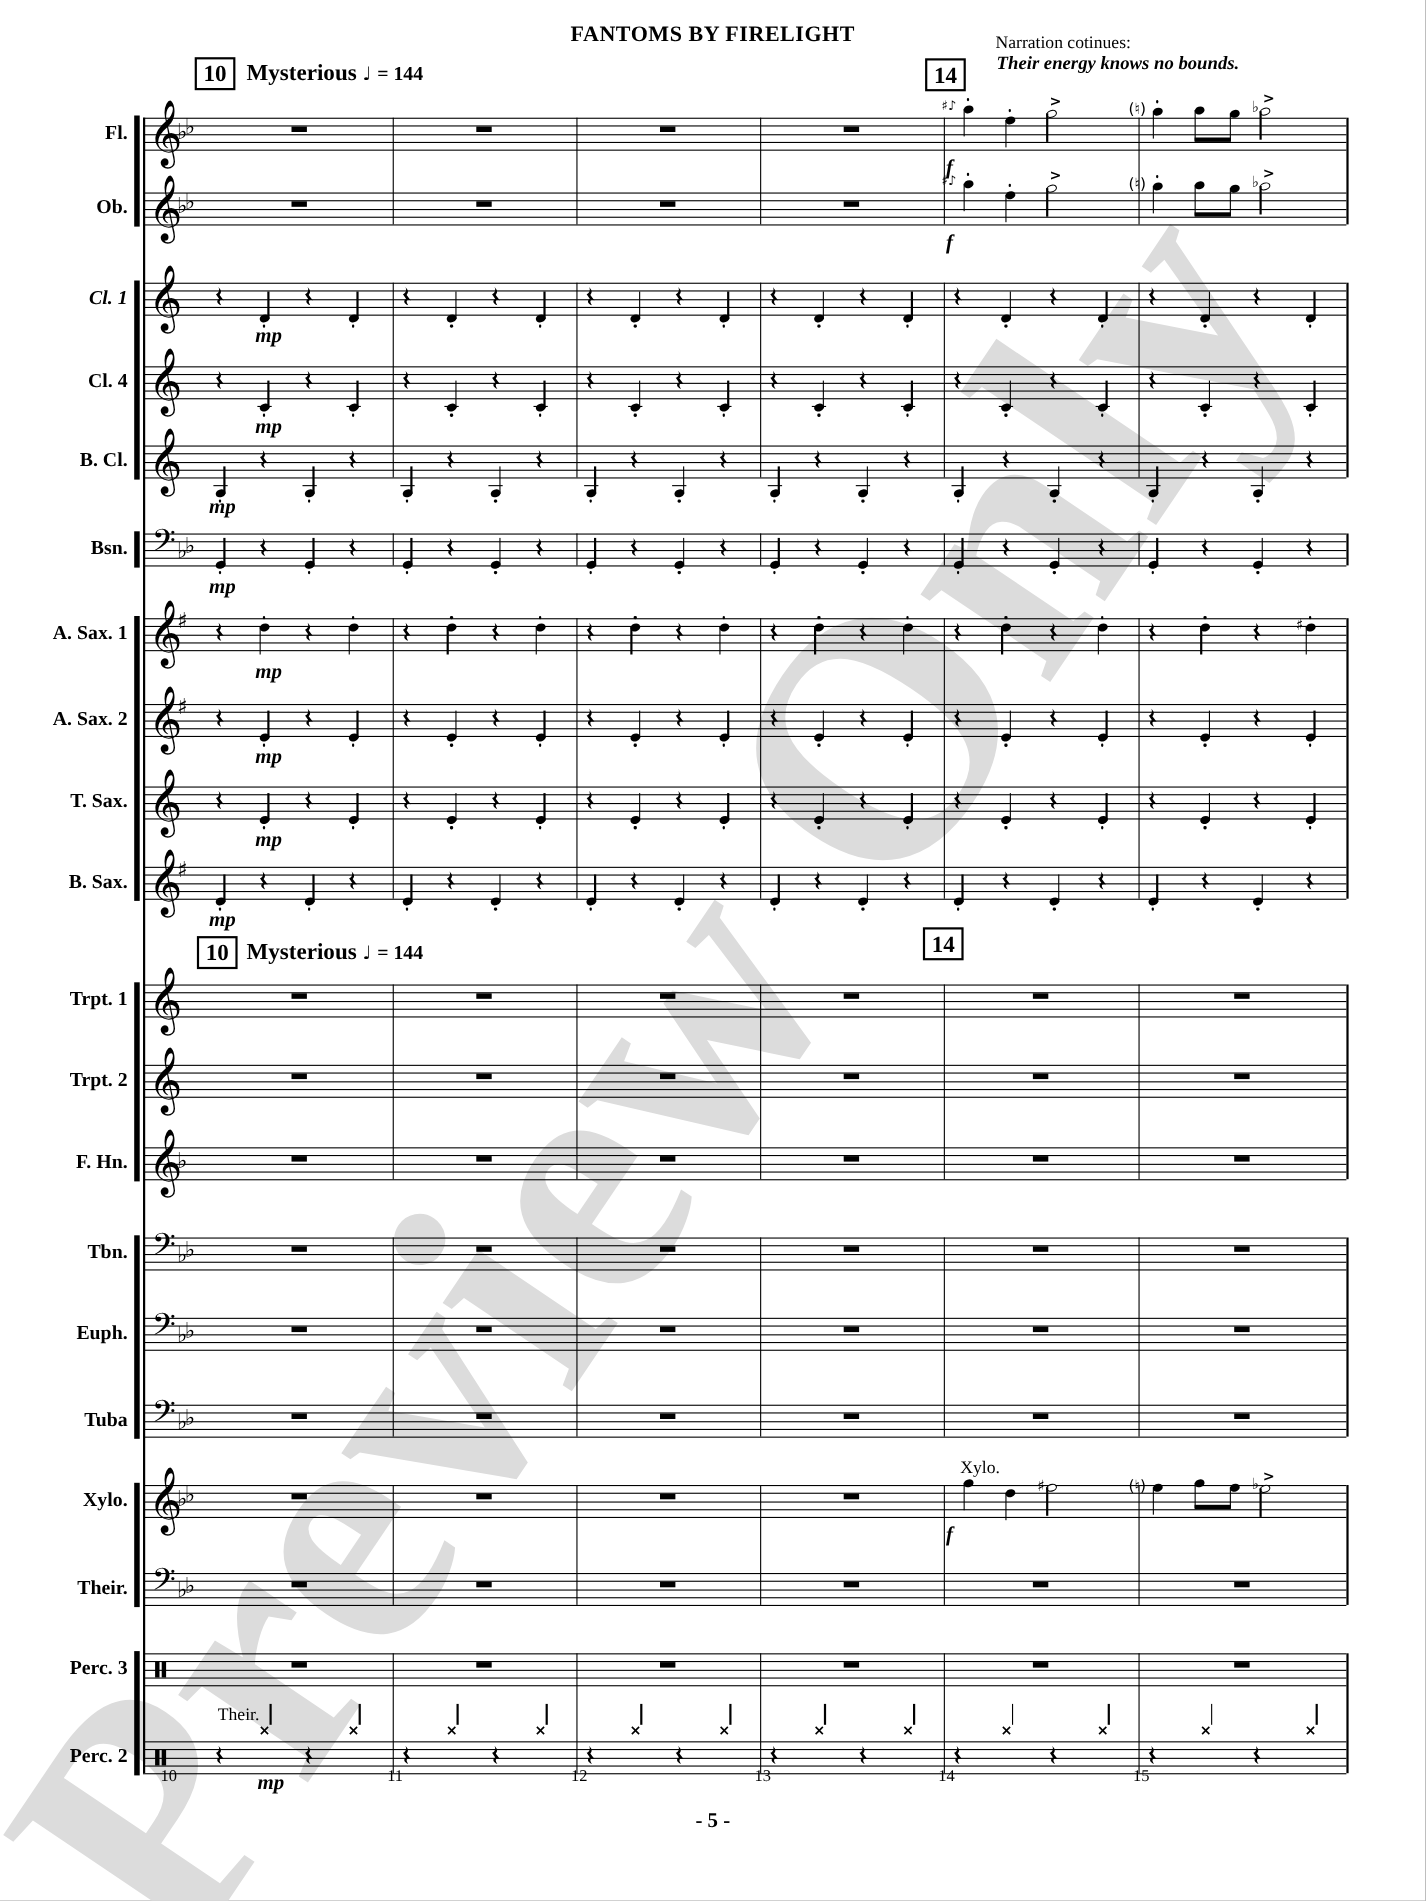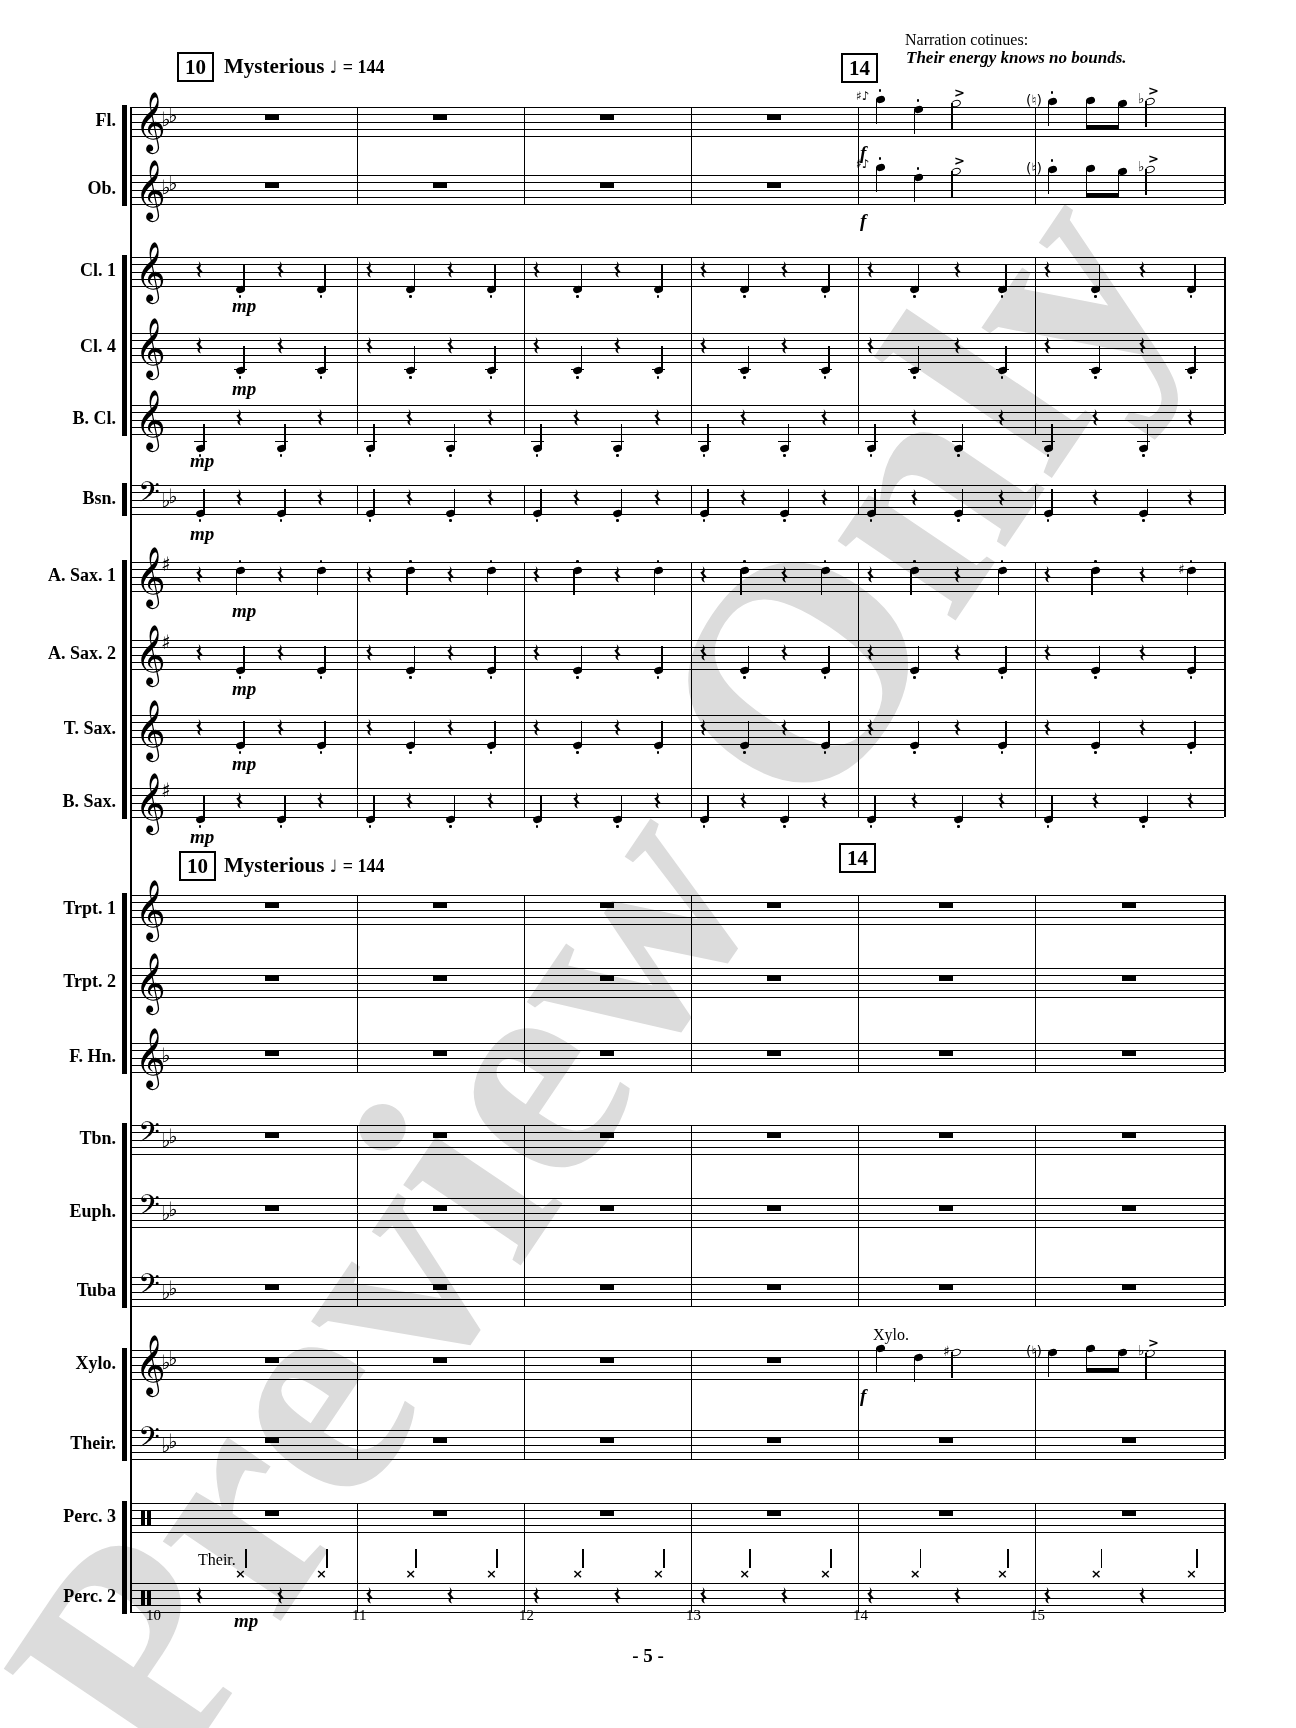--- a/index.html
+++ b/index.html
@@ -52,20 +52,21 @@
   .bracket{position:absolute;width:5px;background:#000;}
   svg.qrest{position:absolute;}
 </style>
 </head>
 <body>
 
 <div id="page">
   <div id="watermark">Preview Only</div>
 
   <div id="notation">
+    <div class="title">FANTOMS BY FIRELIGHT</div>
     <div class="narr1">Narration cotinues:</div>
     <div class="narr2">Their energy knows no bounds.</div>
 
     <div class="rehearsal" style="left:177px;top:52px;">10</div>
     <div class="tempo" style="left:224px;top:54px;">
       <span>Mysterious</span>
       <span class="nq">♩</span>
       <span class="eq">= 144</span>
     </div>
     <div class="rehearsal" style="left:841px;top:53px;">14</div>
@@ -161,21 +162,21 @@
         <div class="nhead" style="left: 1085.5px; top: 164.8px;"></div>
         <div class="nhead" style="left: 1117.5px; top: 167.8px;"></div>
         <div class="stem" style="left: 1085.6px; top: 168px; height: 28px;"></div>
         <div class="stem" style="left: 1117.6px; top: 171px; height: 25px;"></div>
         <div class="beam" style="left: 1085.6px; top: 193px; width: 33.6px;"></div>
         <div class="acctext" style="left: 1138px; top: 159px;">♭</div>
         <div class="hhead" style="left: 1145px; top: 165.5px;"></div>
         <div class="stem" style="left: 1145.2px; top: 169px; height: 26px;"></div>
         <div class="accent" style="left: 1148px; top: 151px;">&gt;</div>
         <div class="dyn" style="left: 860px; top: 210px;">f</div>
-        <div class="instlabel" style="left: 28px; top: 260px;">Cl. 1</div>
+        <div class="instlabel" style="left: 28px; top: 260px; font-style: italic;">Cl. 1</div>
         <div class="staffline" style="left: 130px; top: 257px; width: 1094px;"></div>
         <div class="staffline" style="left: 130px; top: 264.25px; width: 1094px;"></div>
         <div class="staffline" style="left: 130px; top: 271.5px; width: 1094px;"></div>
         <div class="staffline" style="left: 130px; top: 278.75px; width: 1094px;"></div>
         <div class="staffline" style="left: 130px; top: 286px; width: 1094px;"></div>
         <div class="vline" style="left: 357px; top: 257px; height: 177px;"></div>
         <div class="vline" style="left: 524px; top: 257px; height: 177px;"></div>
         <div class="vline" style="left: 691px; top: 257px; height: 177px;"></div>
         <div class="vline" style="left: 858px; top: 257px; height: 177px;"></div>
         <div class="vline" style="left: 1035px; top: 257px; height: 177px;"></div>

